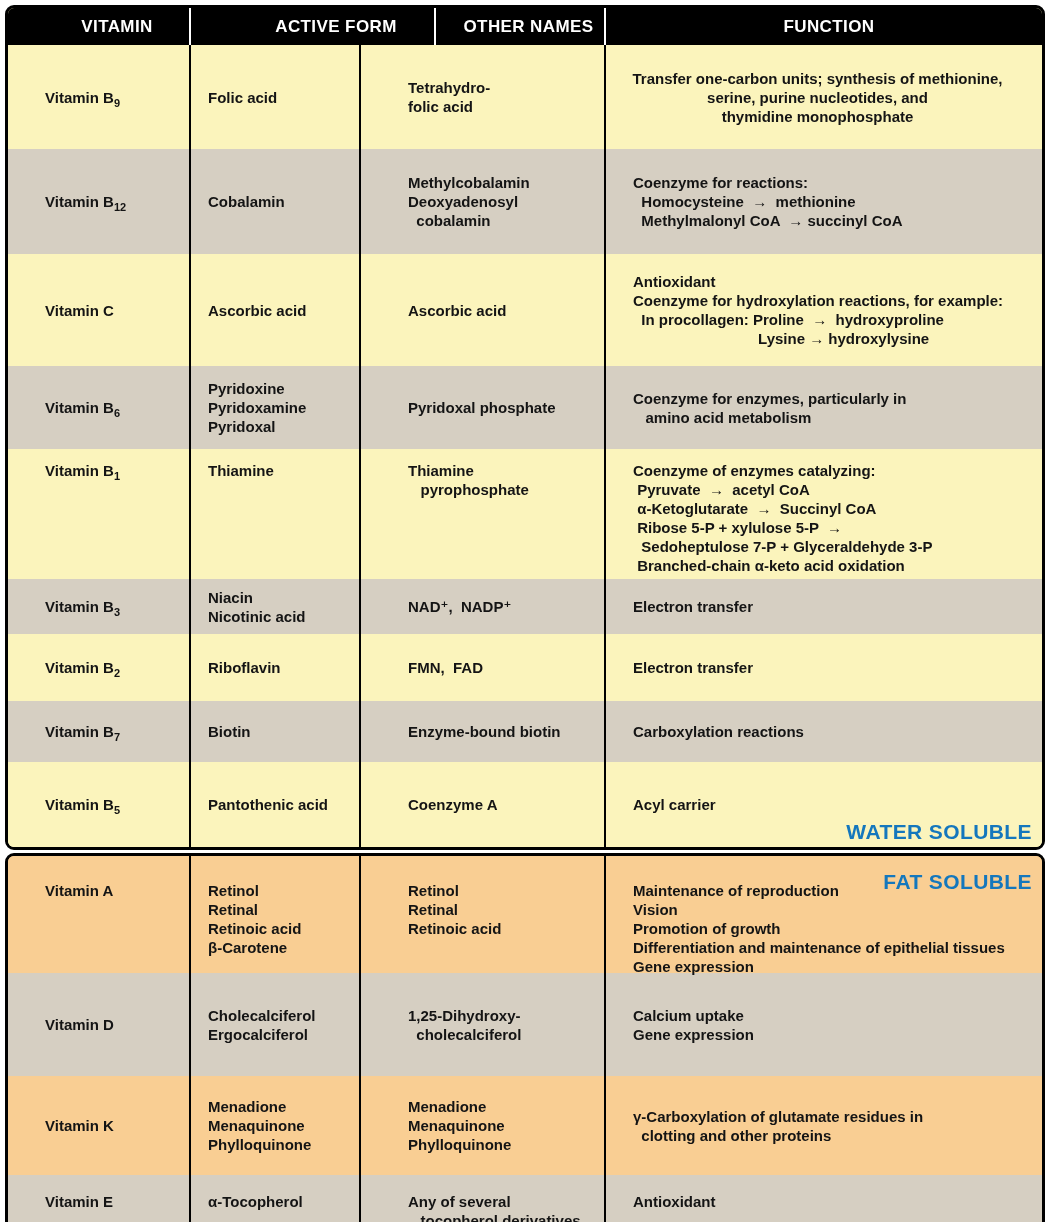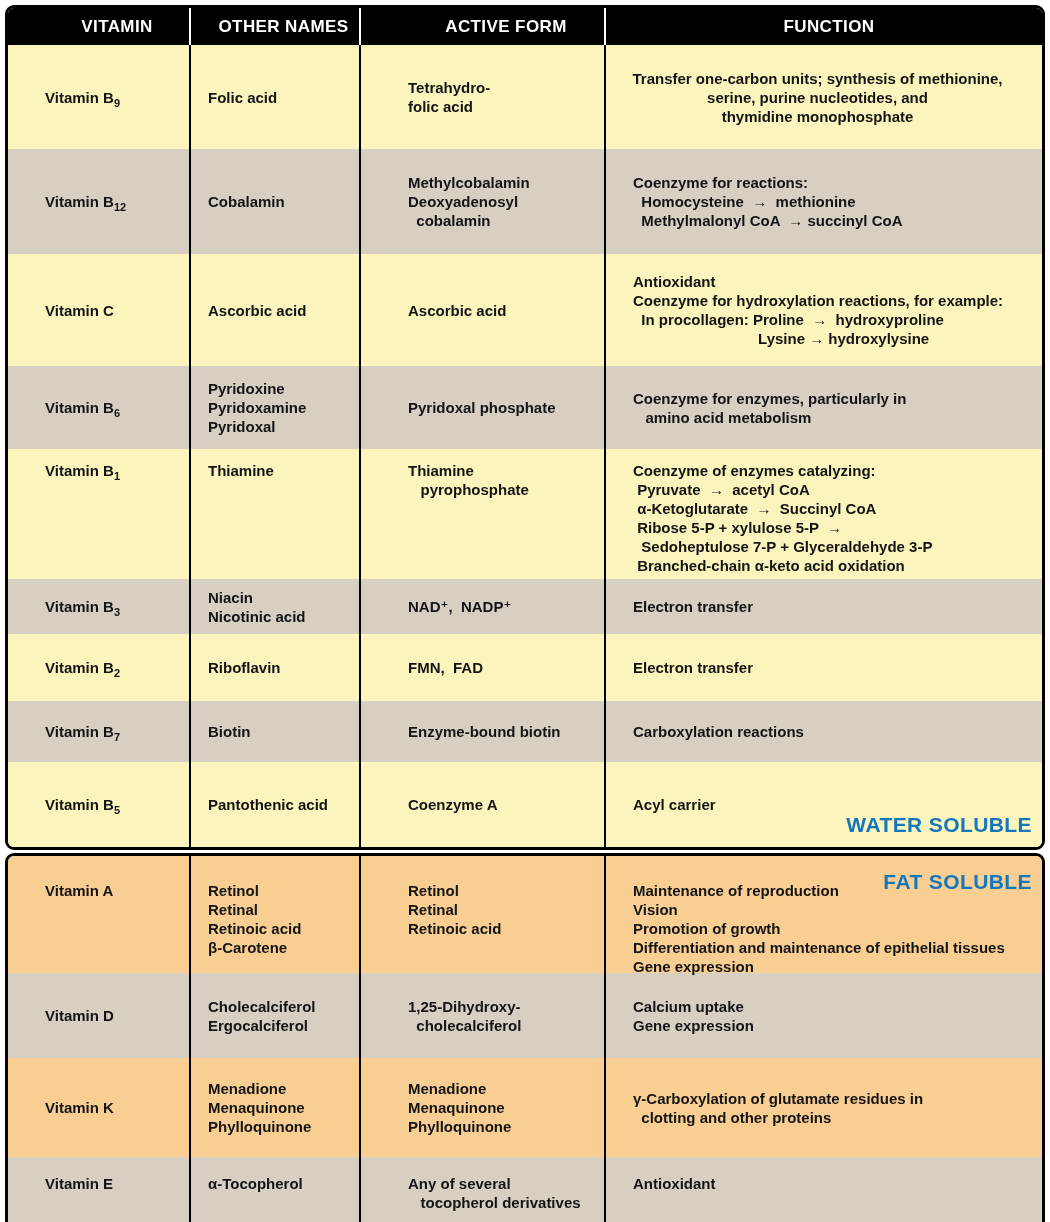--- a/index.html
+++ b/index.html
@@ -22,38 +22,38 @@
   .c1{width:181px;padding-left:37px;}
   .c2{width:170px;padding-left:17px;}
   .c3{width:245px;padding-left:47px;}
   .c4{flex:1;padding-left:27px;padding-right:17px;}
   .row .c2,.row .c3,.row .c4{border-left:2px solid #000;}
   .top .cell{justify-content:flex-start;}
   .rw-b9{height:104px}.rw-b12{height:105px}.rw-c{height:112px}.rw-b6{height:83px}
   .rw-b1{height:130px}.rw-b1 .cell{padding-top:12px}
   .rw-b3{height:55px}.rw-b2{height:67px}.rw-b7{height:61px}.rw-b5{height:85px}
   .rw-a{height:117px}.rw-a .cell{padding-top:25px}
-  .rw-d{height:85px}.rw-k{height:99px}
+  .rw-d{height:103px}.rw-k{height:99px}
   .rw-e{height:118px}.rw-e .cell{padding-top:17px}
   .center-text{text-align:center;padding-left:4px;}
   sub{font-size:11px;line-height:0;}
   .soluble-label{position:absolute;right:10px;font-size:21px;letter-spacing:.4px;color:#1477bd;}
-  .water-label{bottom:10px;text-align:right;}
+  .water-label{bottom:3px;text-align:right;}
   .fat-label{top:14px;}
 </style>
 </head>
 <body>
 
 <div class="tablewrap">
 
   <div class="main-box">
     <div class="headerbar">
       <div class="hcell c1">VITAMIN</div>
+      <div class="hcell c3">ACTIVE FORM</div>
       <div class="hcell c2">OTHER NAMES</div>
-      <div class="hcell c3">ACTIVE FORM</div>
       <div class="hcell c4">FUNCTION</div>
     </div>
 
     <div class="row rw-b9 bg-yellow">
       <div class="cell c1"><span><span>Vitamin B</span><sub>9</sub></span></div>
       <div class="cell c2">Folic acid</div>
       <div class="cell c3">Tetrahydro-
 folic acid</div>
       <div class="cell c4 center-text">Transfer one-carbon units; synthesis of methionine,
 serine, purine nucleotides, and

